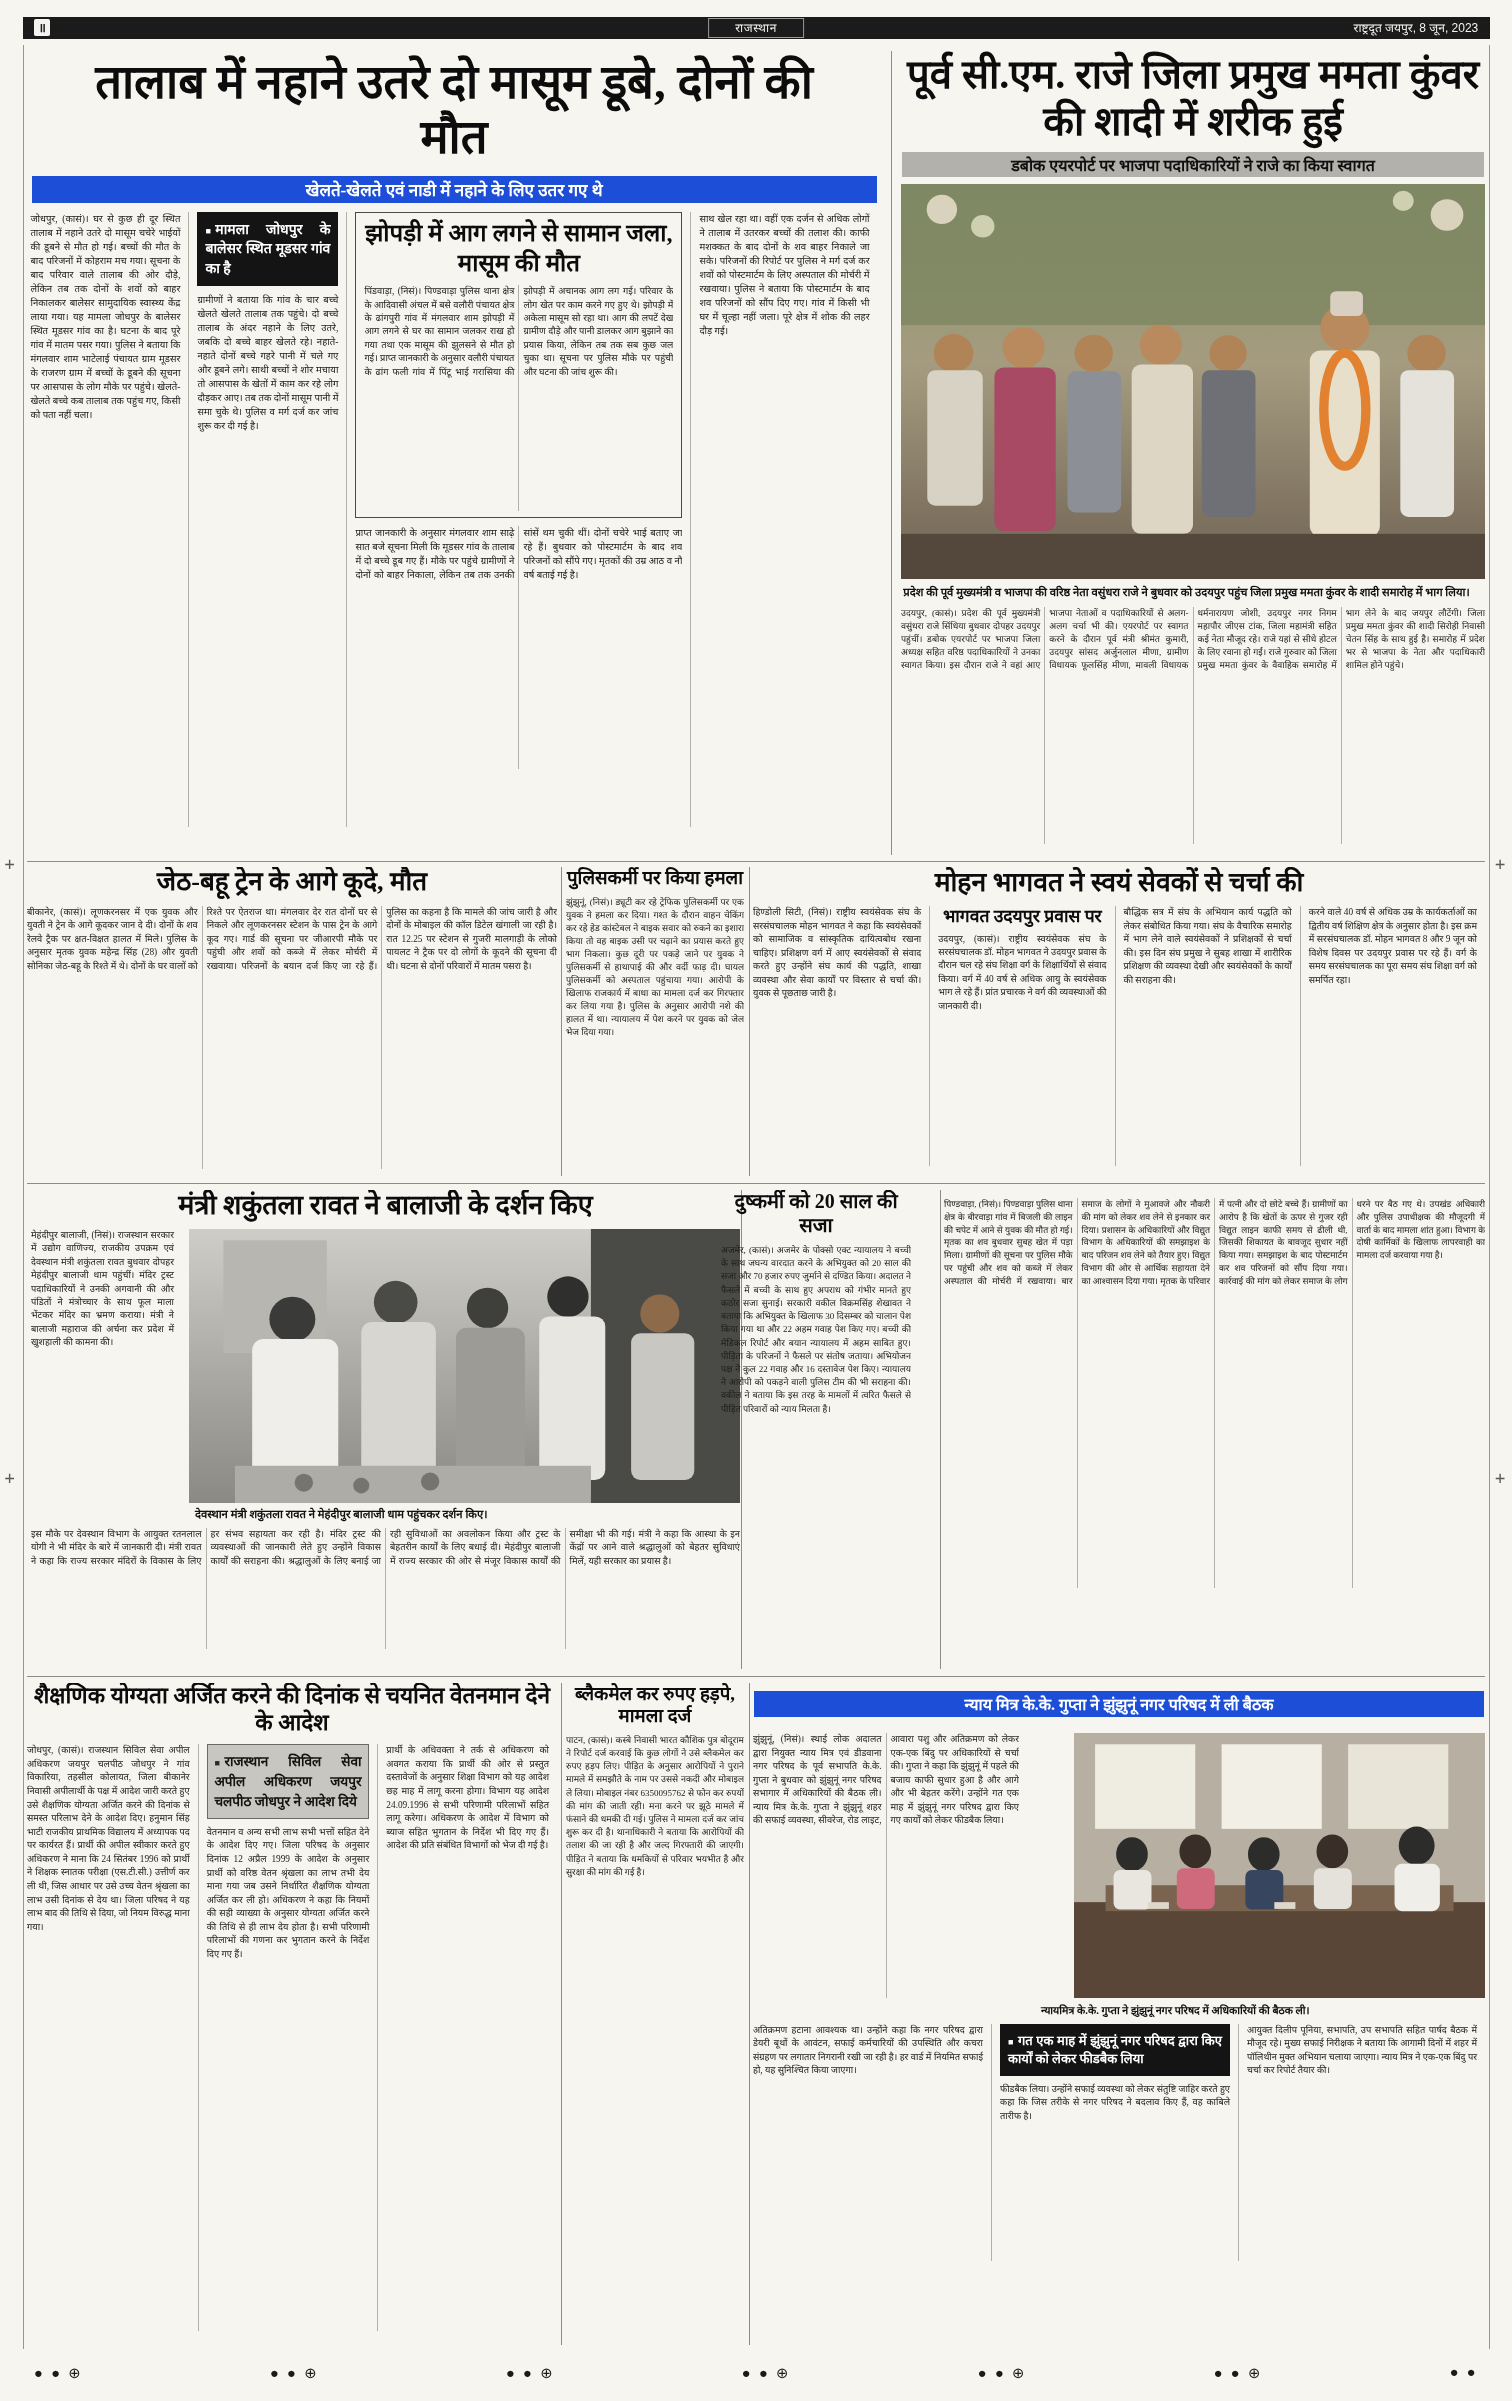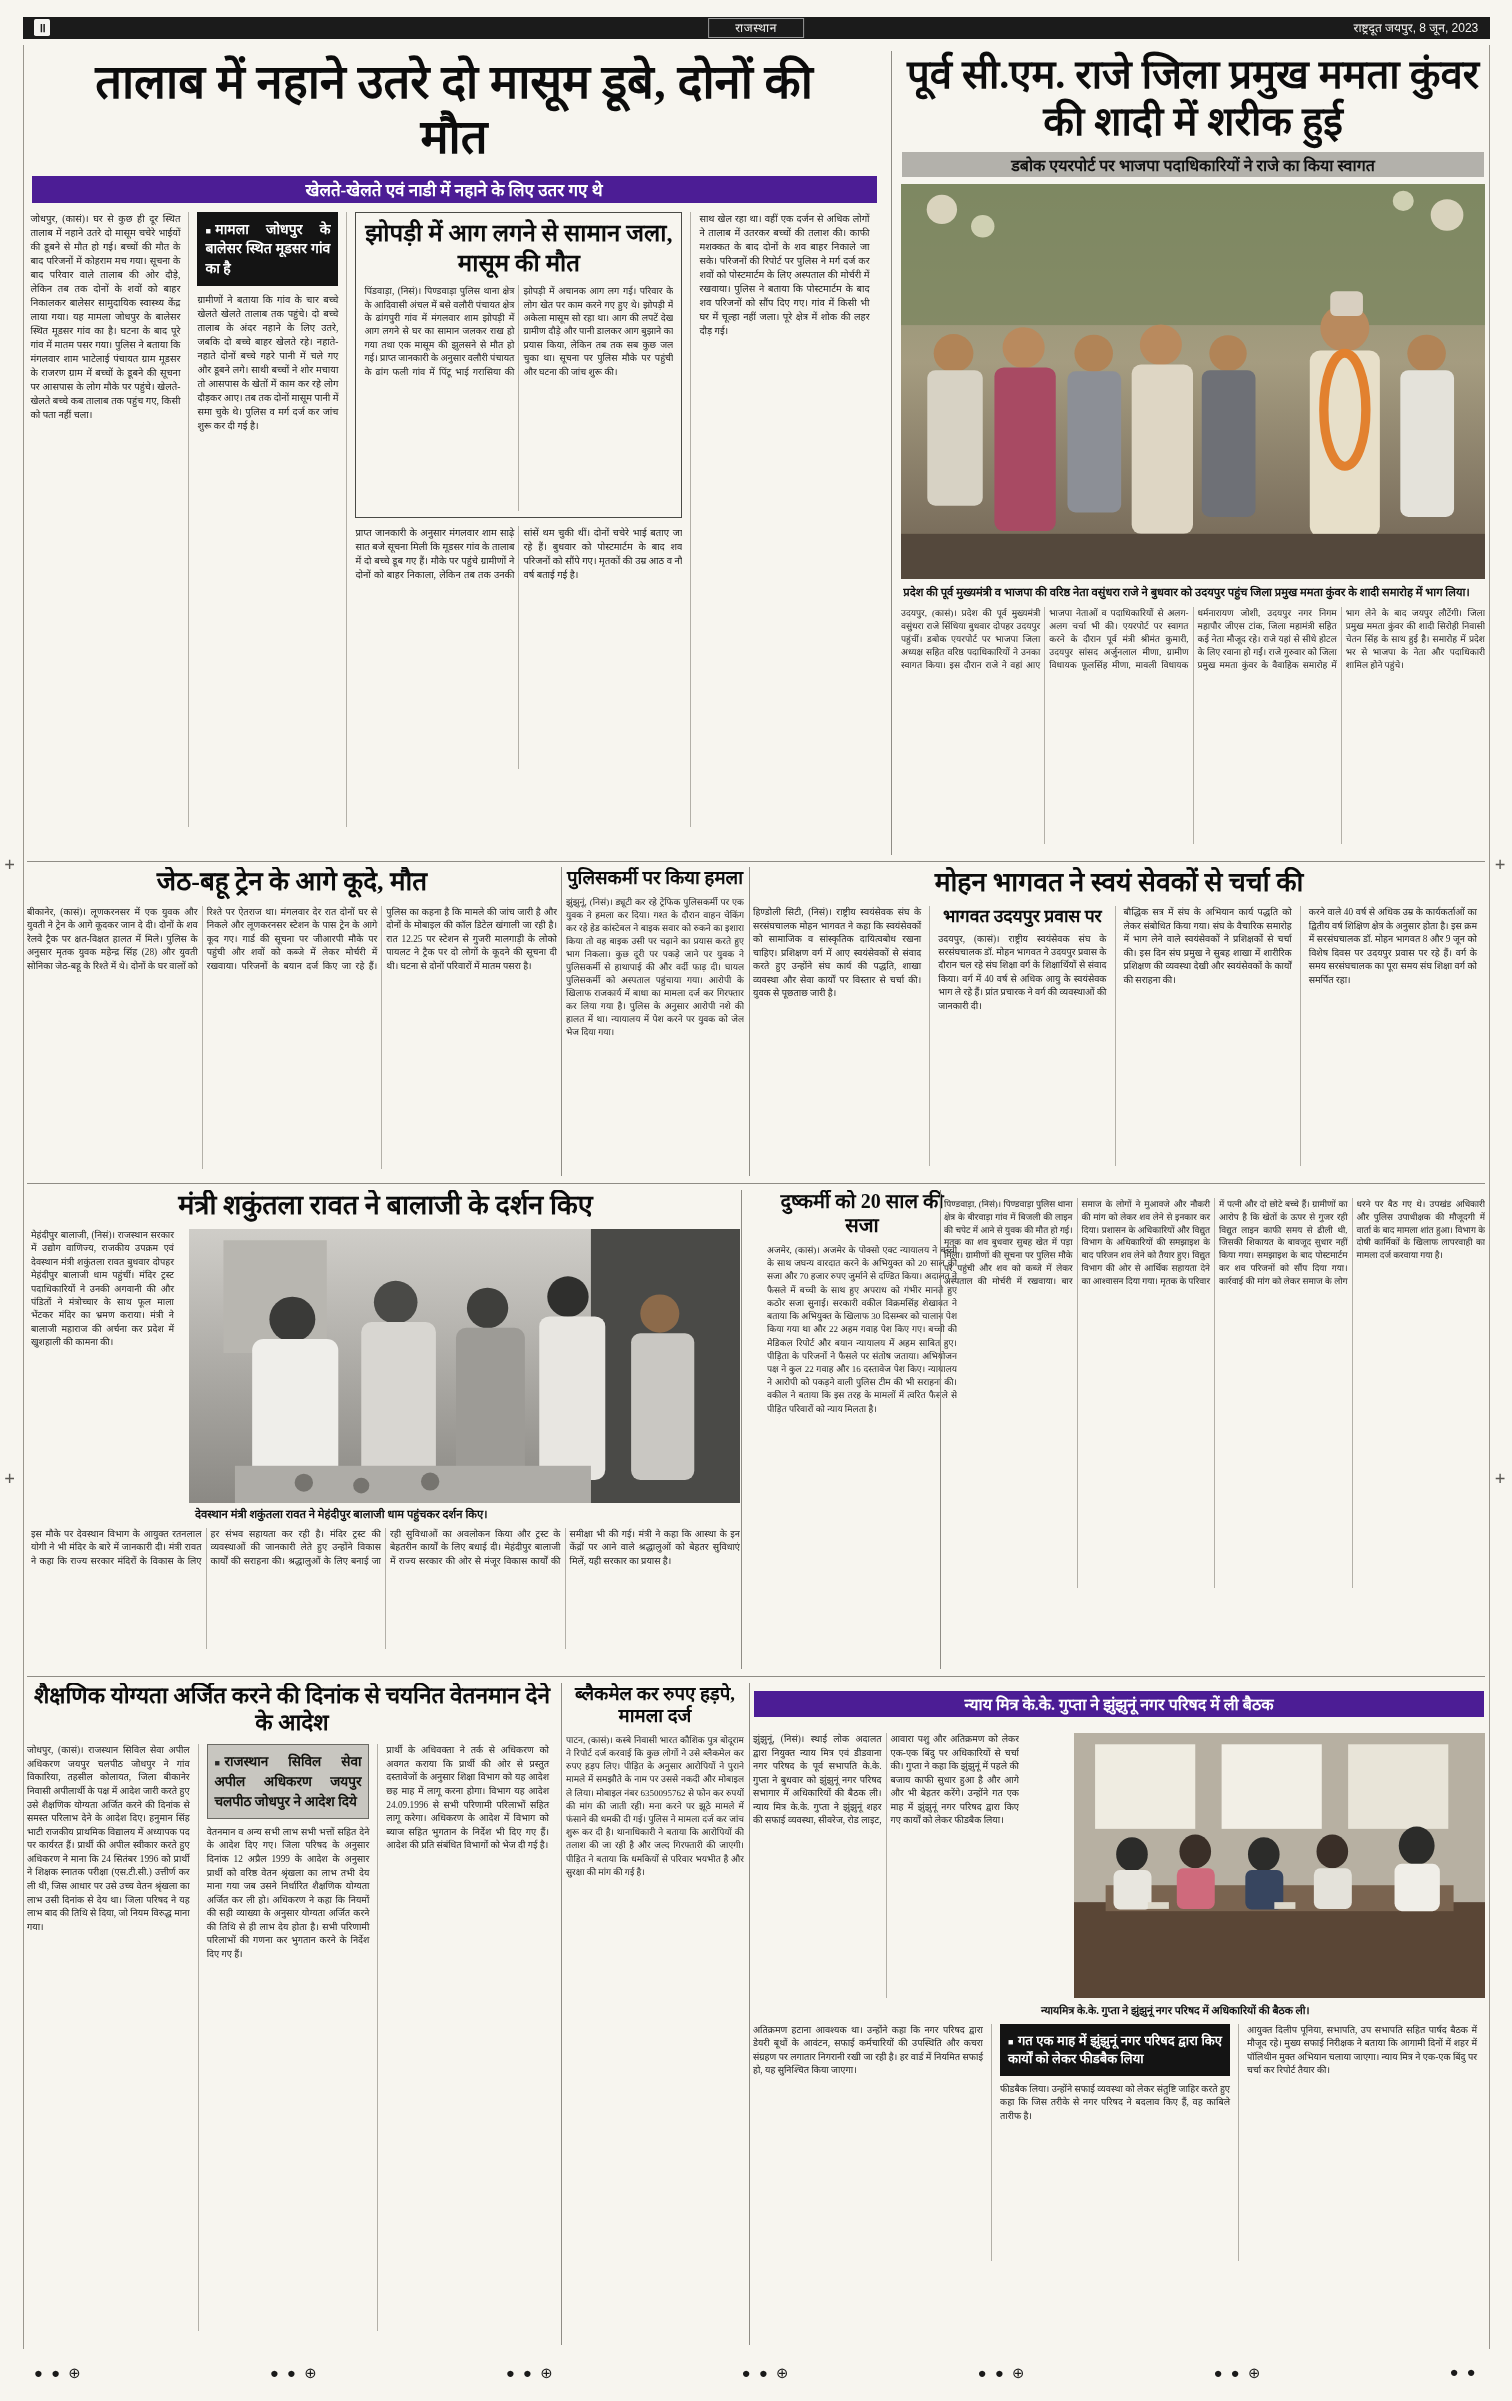--- a/index.html
+++ b/index.html
@@ -7,21 +7,21 @@
   .frameline{position:absolute;background:#9a968e;}
   
   .masthead{position:absolute;left:22.6px;top:17px;width:1467px;height:21.5px;background:#1b1b1b;color:#f4f3f0;display:flex;align-items:center;justify-content:space-between;padding:0 11.3px;box-sizing:border-box;font-family:"Liberation Sans",sans-serif;}
   .mh-left{font-size:12.4px;font-weight:bold;background:#f4f3f0;color:#1b1b1b;padding:0 4.5px;border-radius:1.7px;}
   .mh-center{position:absolute;left:50%;transform:translateX(-50%);border:0.6px solid #9a9a9a;padding:0.6px 26px;font-size:12px;letter-spacing:0.6px;}
   .mh-right{font-size:12px;}
   
   .art{position:absolute;overflow:hidden;box-sizing:border-box;}
   .hl{font-weight:700;text-align:center;color:#0c0c0c;line-height:1.18;}
   .bar{display:flex;align-items:center;justify-content:center;font-weight:700;box-sizing:border-box;}
-  .bar-dark{background:#4c1d95;color:#ffffff;}
+  .bar-dark{background:#1d4ed8;color:#ffffff;}
   .bar-light{background:#b3b1ab;color:#101010;}
   .bodytxt{text-align:justify;color:#1c1c1c;}
   .mc{column-gap:9px;column-rule:0.6px solid #b3b0a8;text-align:justify;color:#1c1c1c;overflow:hidden;}
   .cellrow{display:flex;overflow:hidden;}
   .cell{overflow:hidden;box-sizing:border-box;padding-right:8px;text-align:justify;color:#1c1c1c;}
   .cell + .cell{border-left:0.6px solid #b3b0a8;padding-left:8px;}
   .flagbox{background:#141414;color:#fff;padding:8px 8px;font-weight:700;line-height:1.4;margin-bottom:6.8px;}
   .flagbox .sq{display:inline-block;color:#fff;font-size:9px;margin-right:4.5px;}
   .grayflag{background:#c8c6c0;color:#14140f;border:0.6px solid #6b6a64;padding:6.8px 6.8px;font-weight:700;line-height:1.45;margin-bottom:6.8px;}
   .grayflag .sq{display:inline-block;color:#2a2a2a;font-size:9px;margin-right:4.5px;}
@@ -175,21 +175,21 @@
             <circle cx="420" cy="448" r="16" fill="#76746f"></circle>
         </svg>
       </div>
     </div>
     <div class="caption" style="font-size:11.3px;margin:4.5px 0 0 164px;">देवस्थान मंत्री शकुंतला रावत ने मेहंदीपुर बालाजी धाम पहुंचकर दर्शन किए।</div>
     <div class="mc" style="columns:4;height:121px;margin-top:5.6px;font-size:9.3px;line-height:1.45;">इस मौके पर देवस्थान विभाग के आयुक्त रतनलाल योगी ने भी मंदिर के बारे में जानकारी दी। मंत्री रावत ने कहा कि राज्य सरकार मंदिरों के विकास के लिए हर संभव सहायता कर रही है। मंदिर ट्रस्ट की व्यवस्थाओं की जानकारी लेते हुए उन्होंने विकास कार्यों की सराहना की। श्रद्धालुओं के लिए बनाई जा रही सुविधाओं का अवलोकन किया और ट्रस्ट के बेहतरीन कार्यों के लिए बधाई दी। मेहंदीपुर बालाजी में राज्य सरकार की ओर से मंजूर विकास कार्यों की समीक्षा भी की गई। मंत्री ने कहा कि आस्था के इन केंद्रों पर आने वाले श्रद्धालुओं को बेहतर सुविधाएं मिलें, यही सरकार का प्रयास है।</div>
   </div>
 
   <div class="vline" style="left:741px;top:1190px;height:479px;"></div>
 
-  <div class="art" style="left:767px;top:1190px;width:190px;height:481px;">
+  <div class="art" style="left:721px;top:1190px;width:190px;height:481px;">
     <div class="hl" style="font-size:20px;">दुष्कर्मी को 20 साल की सजा</div>
     <div class="bodytxt" style="height:412px;margin-top:6.8px;font-size:9px;line-height:1.47;overflow:hidden;">अजमेर, (कासं)। अजमेर के पोक्सो एक्ट न्यायालय ने बच्ची के साथ जघन्य वारदात करने के अभियुक्त को 20 साल की सजा और 70 हजार रुपए जुर्माने से दण्डित किया। अदालत ने फैसले में बच्ची के साथ हुए अपराध को गंभीर मानते हुए कठोर सजा सुनाई। सरकारी वकील विक्रमसिंह शेखावत ने बताया कि अभियुक्त के खिलाफ 30 दिसम्बर को चालान पेश किया गया था और 22 अहम गवाह पेश किए गए। बच्ची की मेडिकल रिपोर्ट और बयान न्यायालय में अहम साबित हुए। पीड़िता के परिजनों ने फैसले पर संतोष जताया। अभियोजन पक्ष ने कुल 22 गवाह और 16 दस्तावेज पेश किए। न्यायालय ने आरोपी को पकड़ने वाली पुलिस टीम की भी सराहना की। वकील ने बताया कि इस तरह के मामलों में त्वरित फैसले से पीड़ित परिवारों को न्याय मिलता है।</div>
   </div>
 
   <div class="vline" style="left:940px;top:1190px;height:479px;"></div>
 
   <div class="art" style="left:944px;top:1190px;width:541px;height:481px;">
     <div class="mc" style="columns:4;height:390px;margin-top:8px;font-size:8.8px;line-height:1.45;">पिण्डवाड़ा, (निसं)। पिण्डवाड़ा पुलिस थाना क्षेत्र के बीरवाड़ा गांव में बिजली की लाइन की चपेट में आने से युवक की मौत हो गई। मृतक का शव बुधवार सुबह खेत में पड़ा मिला। ग्रामीणों की सूचना पर पुलिस मौके पर पहुंची और शव को कब्जे में लेकर अस्पताल की मोर्चरी में रखवाया। बार समाज के लोगों ने मुआवजे और नौकरी की मांग को लेकर शव लेने से इनकार कर दिया। प्रशासन के अधिकारियों और विद्युत विभाग के अधिकारियों की समझाइश के बाद परिजन शव लेने को तैयार हुए। विद्युत विभाग की ओर से आर्थिक सहायता देने का आश्वासन दिया गया। मृतक के परिवार में पत्नी और दो छोटे बच्चे हैं। ग्रामीणों का आरोप है कि खेतों के ऊपर से गुजर रही विद्युत लाइन काफी समय से ढीली थी, जिसकी शिकायत के बावजूद सुधार नहीं किया गया। समझाइश के बाद पोस्टमार्टम कर शव परिजनों को सौंप दिया गया। कार्रवाई की मांग को लेकर समाज के लोग धरने पर बैठ गए थे। उपखंड अधिकारी और पुलिस उपाधीक्षक की मौजूदगी में वार्ता के बाद मामला शांत हुआ। विभाग के दोषी कार्मिकों के खिलाफ लापरवाही का मामला दर्ज करवाया गया है।</div>
   </div>
 

